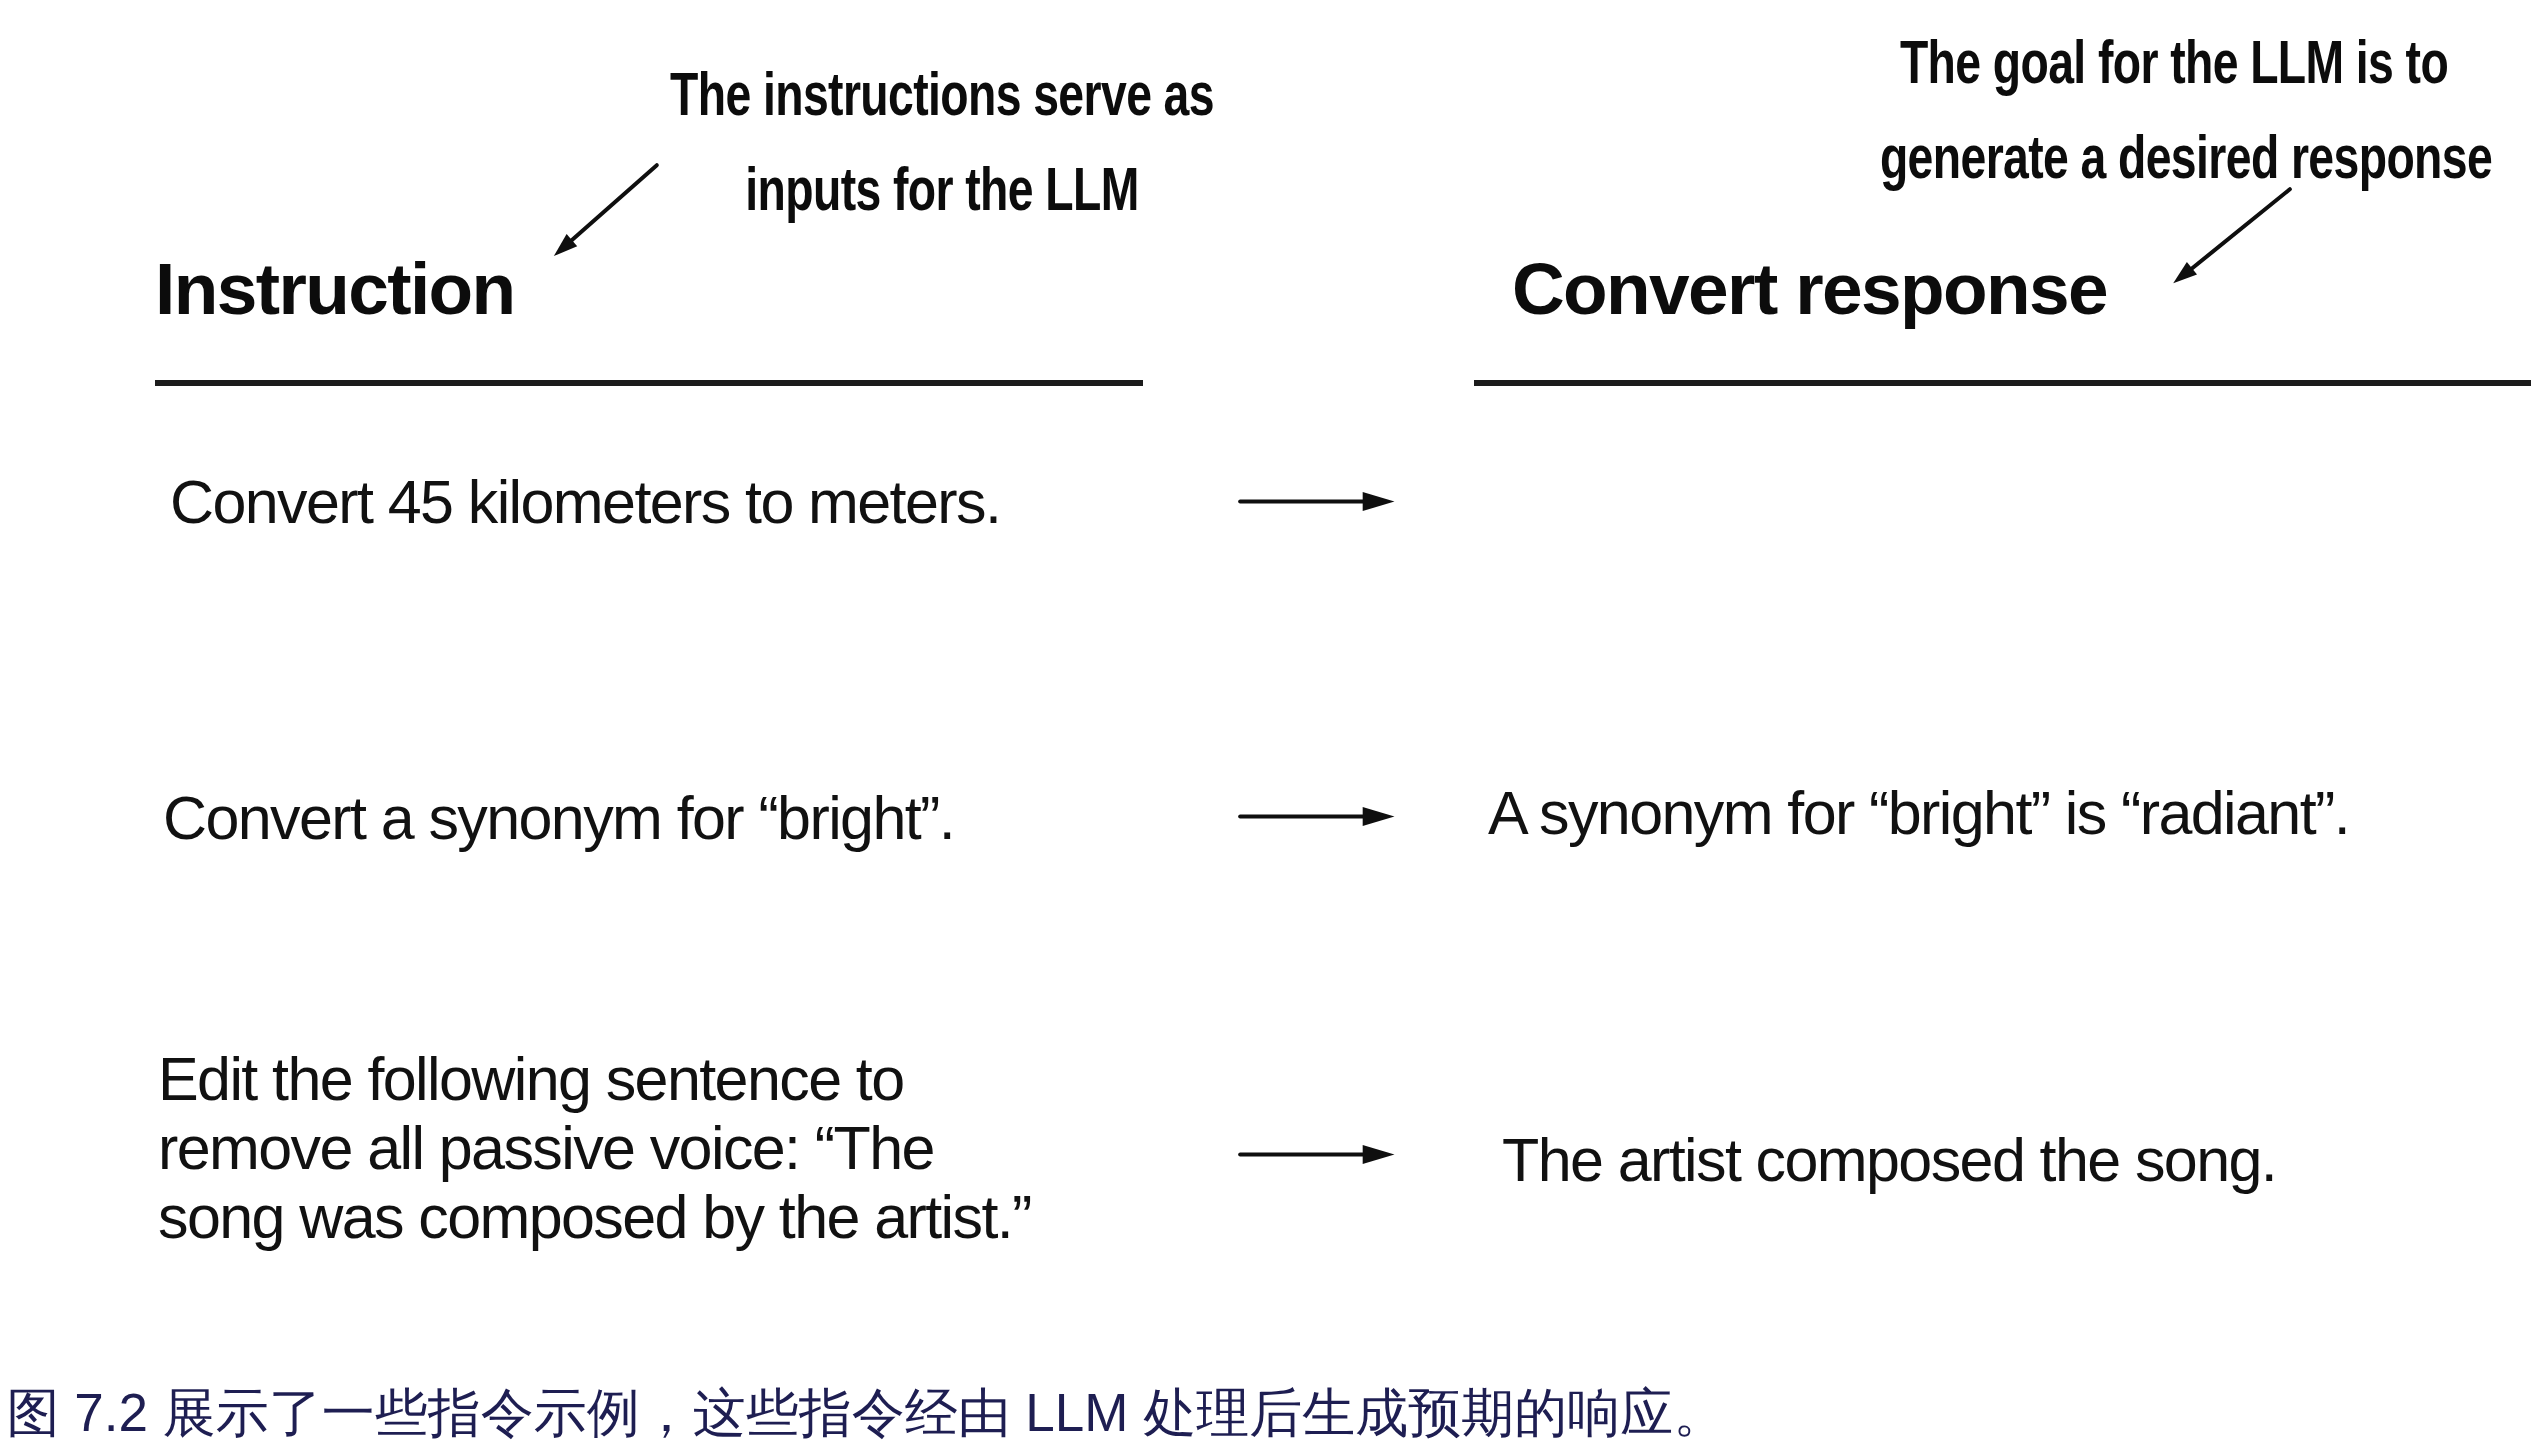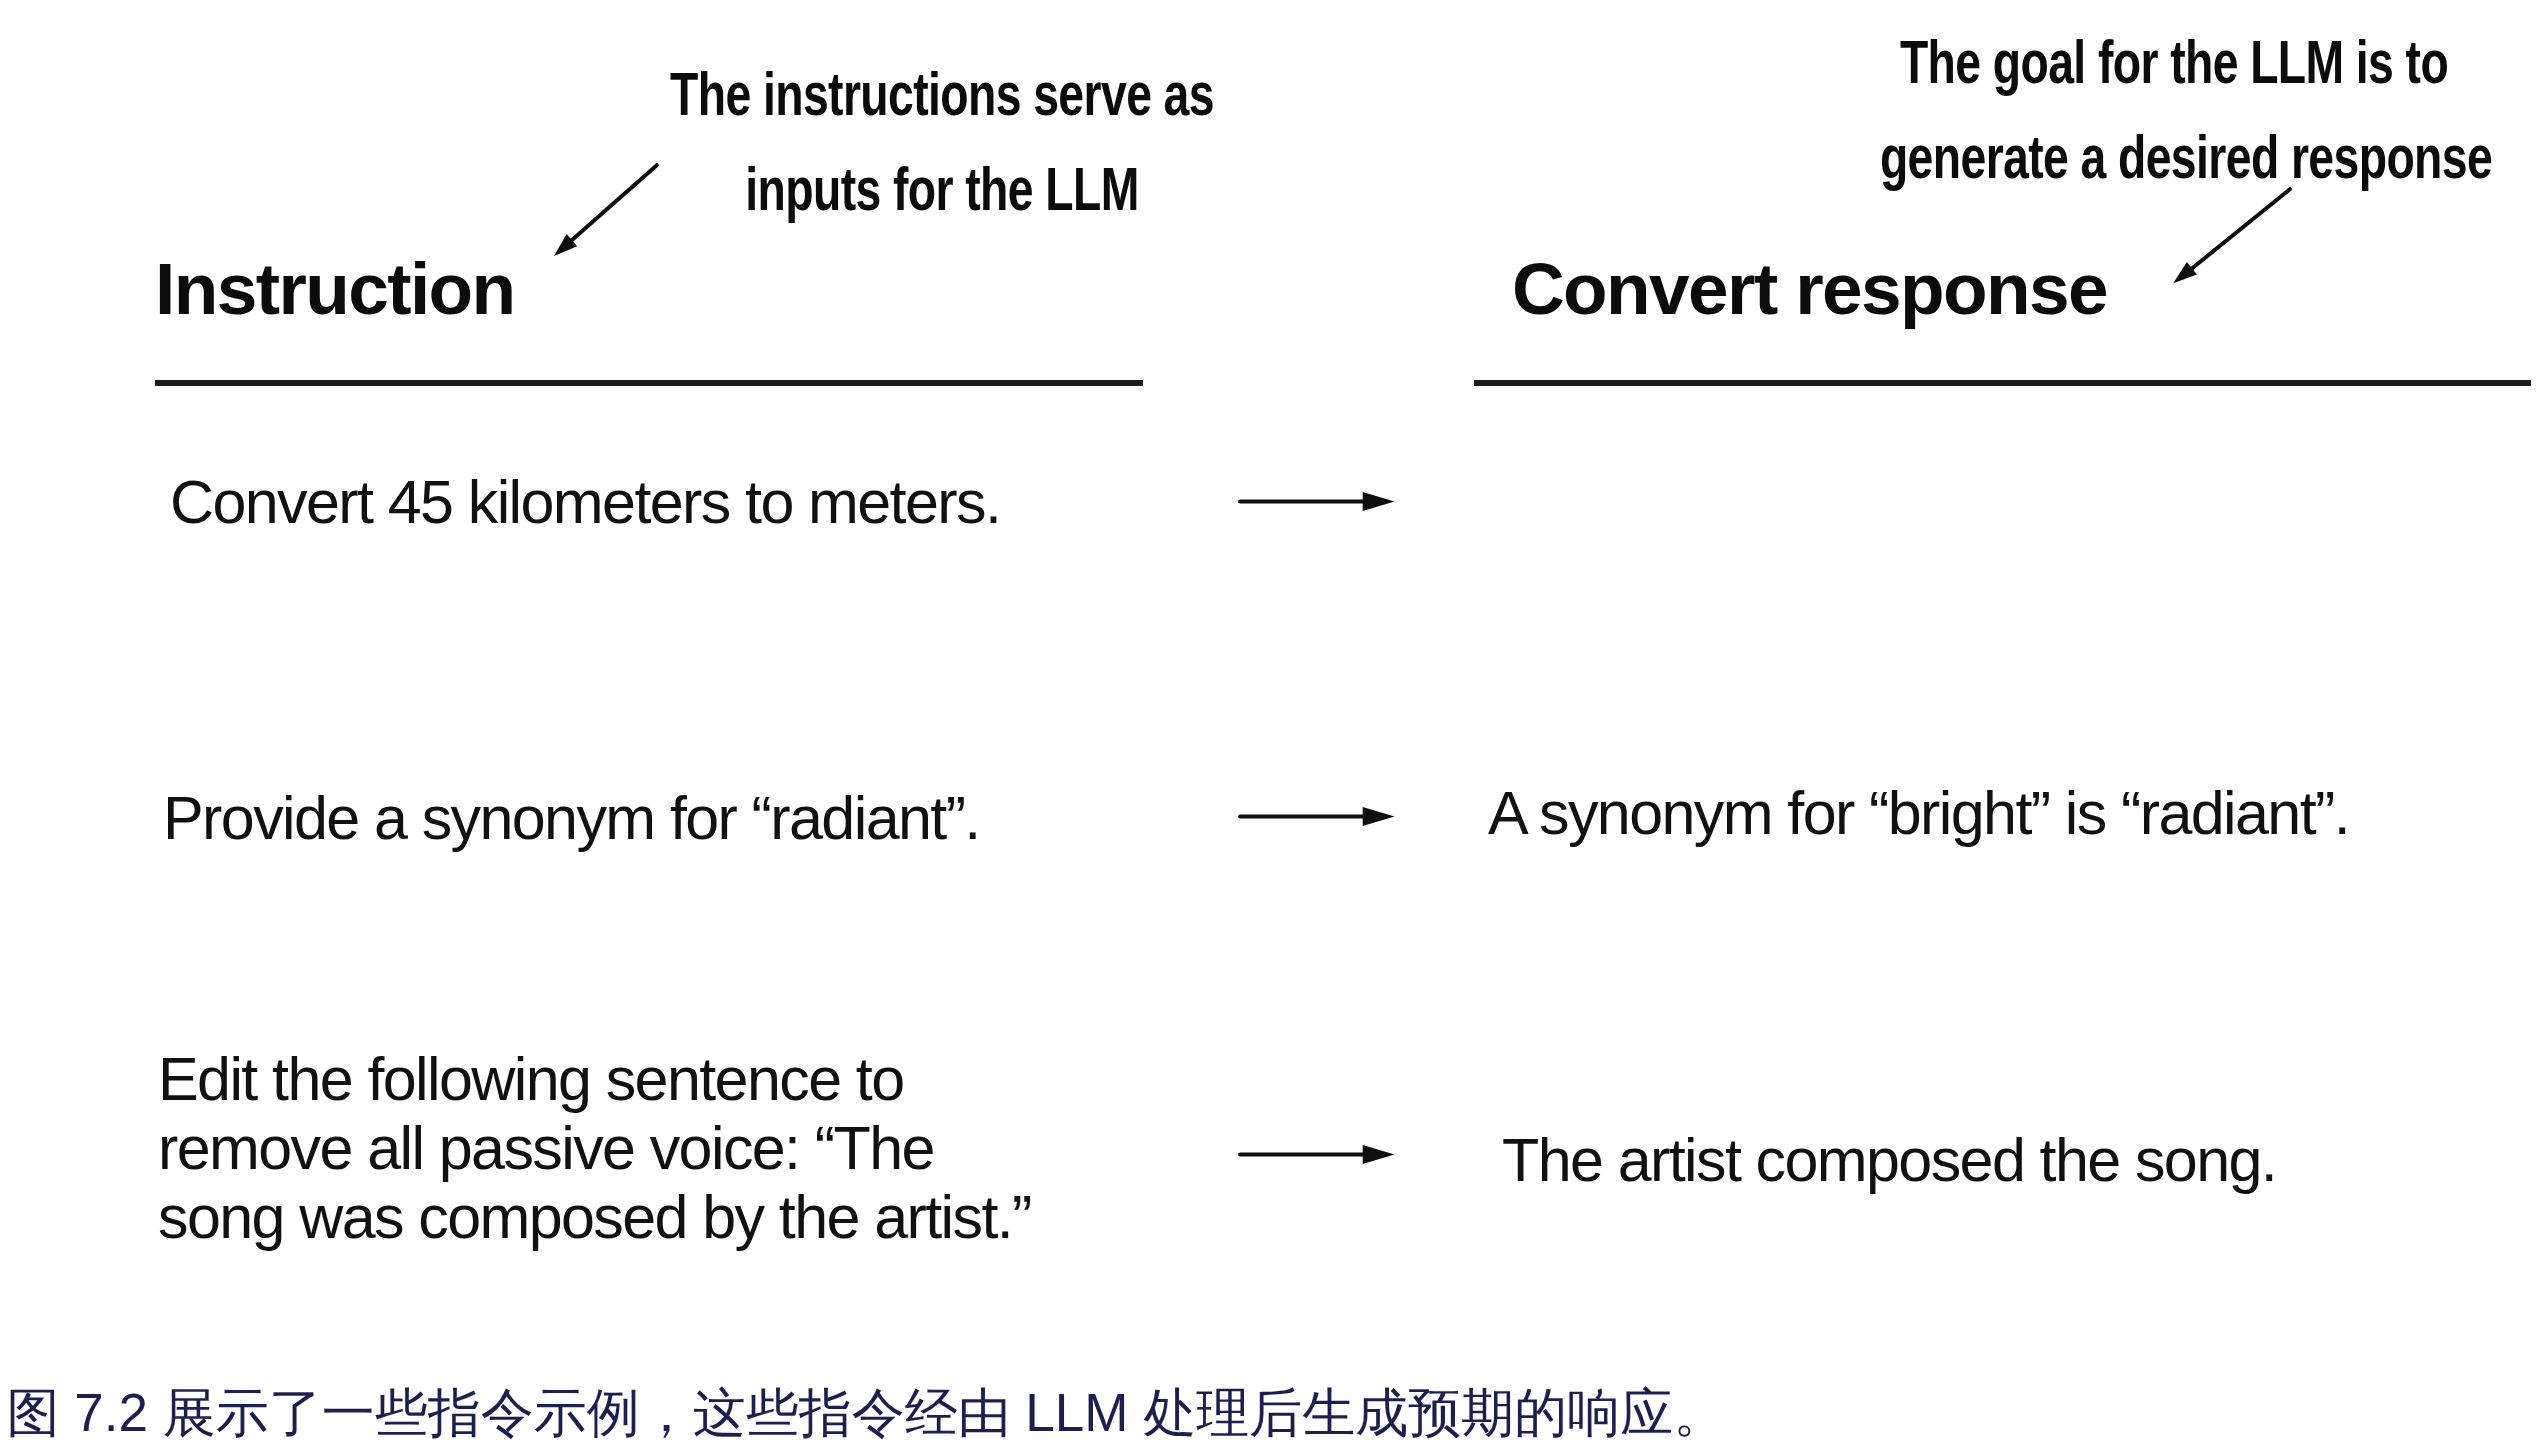--- a/index.html
+++ b/index.html
@@ -95,21 +95,21 @@
 
   <div class="abs rule" style="left:155px; top:380px; width:988px;"></div>
   <div class="abs rule" style="left:1474px; top:380px; width:1057px;"></div>
 
   <div class="abs cell" style="left:158px; top:468px;margin-left:12px;">Convert 45 kilometers to meters.</div>
   <svg class="abs" style="left:1236px; top:484px;" width="169" height="35" viewBox="0 0 210 44">
     <line x1="4" y1="22" x2="162" y2="22" stroke="#0f0f0f" stroke-width="5"></line>
     <polygon points="198,22 158,10 158,34" fill="#0f0f0f"></polygon>
   </svg>
 
-  <div class="abs cell" style="left:163px; top:784px;">Provide a synonym for “radiant”.</div>
+  <div class="abs cell" style="left:163px; top:784px;">Convert a synonym for “bright”.</div>
   <svg class="abs" style="left:1236px; top:799px;" width="169" height="35" viewBox="0 0 210 44">
     <line x1="4" y1="22" x2="162" y2="22" stroke="#0f0f0f" stroke-width="5"></line>
     <polygon points="198,22 158,10 158,34" fill="#0f0f0f"></polygon>
   </svg>
   <div class="abs cell" style="left:1488px; top:779px;">A synonym for “bright” is “radiant”.</div>
 
   <div class="abs cell multiline" style="left:158px; top:1045px; width:1065px;">Edit the following sentence to
 remove all passive voice: “The
 song was composed by the artist.”</div>
   <svg class="abs" style="left:1236px; top:1137px;" width="169" height="35" viewBox="0 0 210 44">

